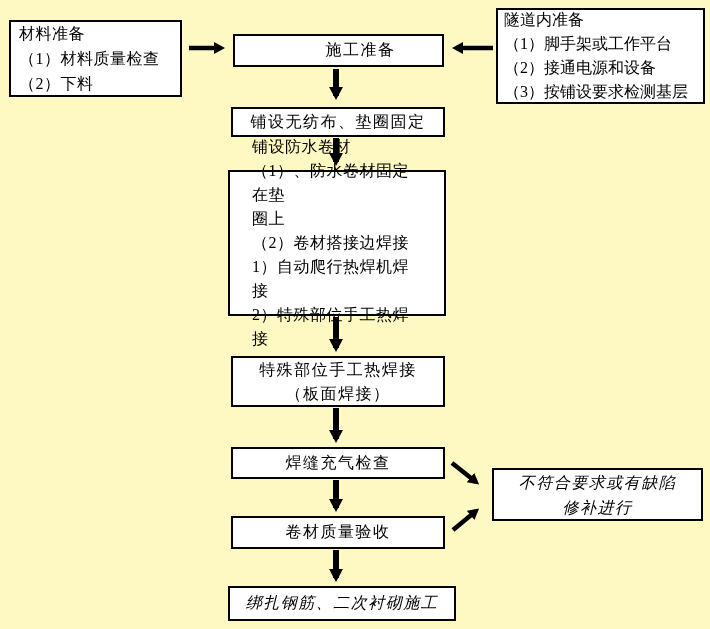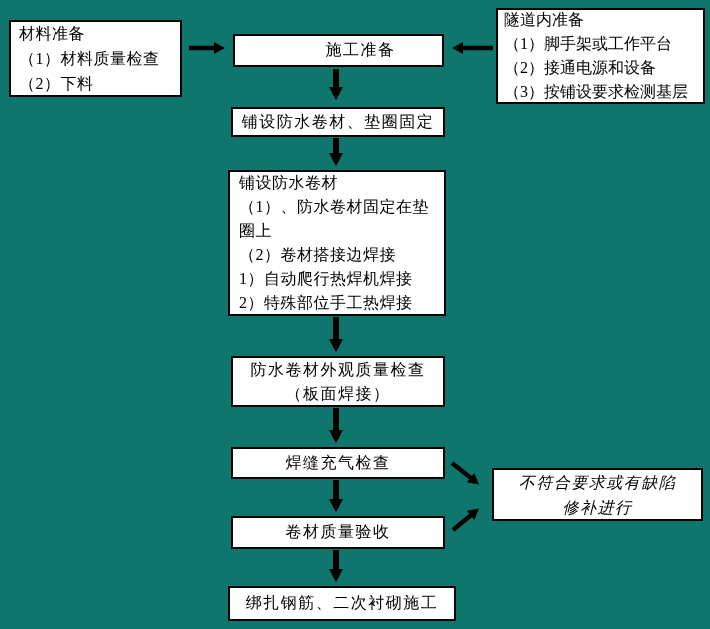--- a/index.html
+++ b/index.html
@@ -1,19 +1,19 @@
 <!DOCTYPE html>
 <html><head>
 <meta charset="utf-8">
 <style>
   html,body{margin:0;padding:0;background:#ffffff;}
   .canvas{
     position:relative;
     width:710px;height:629px;
-    background:#0f766e;
+    background:#fef9c3;
     font-family:"Liberation Serif","DejaVu Serif",serif;
     color:#000;
     overflow:hidden;
   }
   .arrows{position:absolute;left:0;top:0;pointer-events:none;}
   .arrows line{stroke:#000;}
   .arrows marker path{fill:#000;}
   .box{
     position:absolute;
     box-sizing:border-box;
@@ -70,46 +70,46 @@
 （1）脚手架或工作平台
 （2）接通电源和设备
 （3）按铺设要求检测基层</div>
   </div>
 
   <div class="box center" style="left:233px;top:34px;width:211px;height:33px;padding-left:44px;">
     <div class="txt label-text">施工准备</div>
   </div>
 
   <div class="box center" style="left:231px;top:107px;width:214px;height:30px;">
-    <div class="txt label-text">铺设防水卷材、垫圈固定</div>
+    <div class="txt label-text">铺设无纺布、垫圈固定</div>
   </div>
 
-  <div class="box left" style="left:228px;top:170px;width:218px;height:146px;padding:1px 9px;">
+  <div class="box left" style="left:228px;top:170px;width:218px;height:146px;padding:1px 22px;">
     <div class="txt list-text" style="line-height:24px;">铺设防水卷材
 （1）、防水卷材固定在垫
 圈上
 （2）卷材搭接边焊接
 1）自动爬行热焊机焊接
 2）特殊部位手工热焊接</div>
   </div>
 
   <div class="box center" style="left:231px;top:356px;width:214px;height:51px;">
-    <div class="txt label-text" style="line-height:24px;">防水卷材外观质量检查
+    <div class="txt label-text" style="line-height:24px;">特殊部位手工热焊接
 （板面焊接）</div>
   </div>
 
   <div class="box center" style="left:231px;top:516px;width:214px;height:33px;">
     <div class="txt label-text">卷材质量验收</div>
   </div>
 
   <div class="box center" style="left:231px;top:447px;width:214px;height:32px;">
     <div class="txt label-text">焊缝充气检查</div>
   </div>
 
-  <div class="box center" style="left:228px;top:586px;width:228px;height:35px;">
+  <div class="box center" style="left:228px;top:586px;width:228px;height:35px;font-style:italic;">
     <div class="txt label-text">绑扎钢筋、二次衬砌施工</div>
   </div>
 
   <div class="box center" style="left:492px;top:468px;width:211px;height:53px;font-style:italic;">
     <div class="txt label-text" style="line-height:25px;">不符合要求或有缺陷
 修补进行</div>
   </div>
 
 </div>
 

